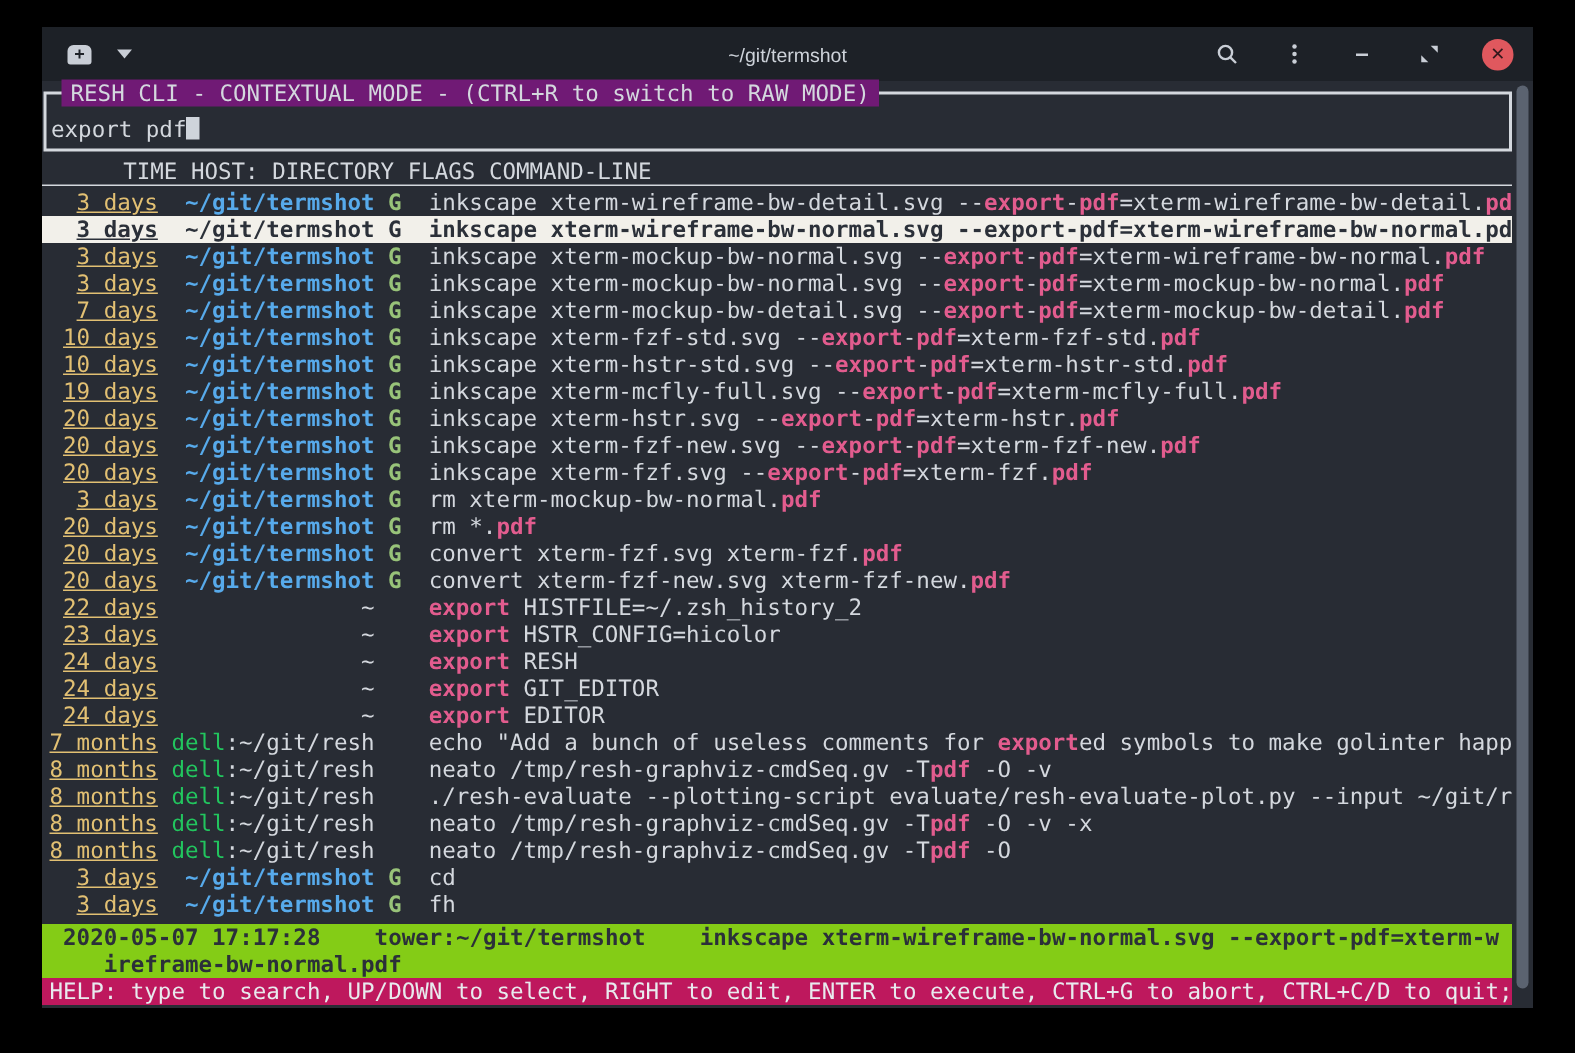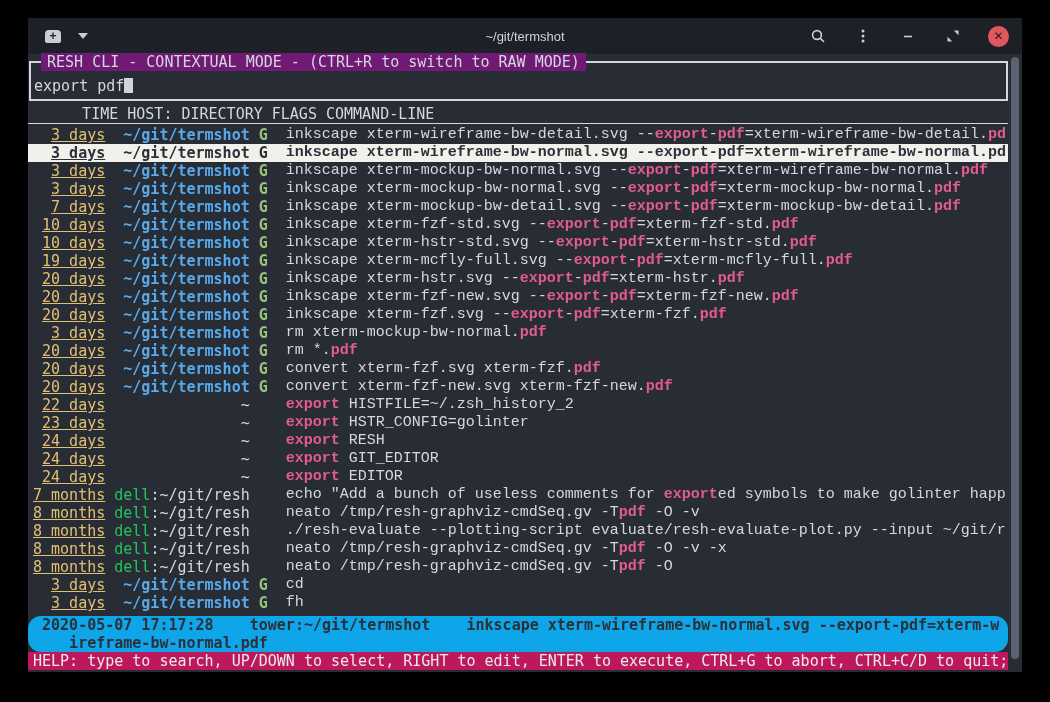--- a/index.html
+++ b/index.html
@@ -37,25 +37,25 @@
   .sb-input{padding:14px 0 0 3px;white-space:pre;}
   .cursor{display:inline-block;width:9px;height:15px;background:#cfd4db;vertical-align:-2px;}
 
   .thead{white-space:pre;border-bottom:1px solid #d4d8de;height:18px;padding-left:18px;margin-top:4px;box-sizing:content-box;}
 
   .rows{margin-top:2px;}
   .row{display:flex;white-space:pre;height:18px;padding-left:5px;}
   .col-time{display:inline-block;width:8ch;text-align:right;flex:none;}
   .col-host{display:inline-block;width:15ch;text-align:right;margin-left:1ch;flex:none;}
   .col-flag{display:inline-block;width:1ch;margin-left:1ch;flex:none;}
-  .col-cmd{margin-left:2ch;flex:1;overflow:hidden;font-family:Liberation Mono, monospace;}
+  .col-cmd{margin-left:2ch;flex:1;overflow:hidden;}
   .row.sel{background:#f2f0ea;font-weight:bold;}
   .row.sel span{color:#2b3039 !important;}
 
-  .statusbar{background:#0ea5e9;color:#2b3039;font-weight:bold;margin-top:4px;border-radius:13px;}
+  .statusbar{background:#84cc16;color:#2b3039;font-weight:bold;margin-top:4px;}
   .status-line{white-space:pre;height:18px;padding-left:5px;}
   .helpline{background:#be185d;color:#e8eaee;white-space:pre;height:18px;padding-left:5px;}
 
   .scrollbar{position:absolute;right:3px;top:39px;bottom:13px;width:8px;background:#5b6370;border-radius:4px;}
 </style>
 </head>
 <body>
 
 <div class="window">
 
@@ -117,21 +117,21 @@
         <div class="row"><span class="col-time c-time">10 days</span><span class="col-host"><span class="c-dir">~/git/termshot</span></span><span class="col-flag c-flag">G</span><span class="col-cmd"><span class="c-fg">inkscape xterm-hstr-std.svg --</span><span class="c-hl">export</span><span class="c-fg">-</span><span class="c-hl">pdf</span><span class="c-fg">=xterm-hstr-std.</span><span class="c-hl">pdf</span></span></div>
         <div class="row"><span class="col-time c-time">19 days</span><span class="col-host"><span class="c-dir">~/git/termshot</span></span><span class="col-flag c-flag">G</span><span class="col-cmd"><span class="c-fg">inkscape xterm-mcfly-full.svg --</span><span class="c-hl">export</span><span class="c-fg">-</span><span class="c-hl">pdf</span><span class="c-fg">=xterm-mcfly-full.</span><span class="c-hl">pdf</span></span></div>
         <div class="row"><span class="col-time c-time">20 days</span><span class="col-host"><span class="c-dir">~/git/termshot</span></span><span class="col-flag c-flag">G</span><span class="col-cmd"><span class="c-fg">inkscape xterm-hstr.svg --</span><span class="c-hl">export</span><span class="c-fg">-</span><span class="c-hl">pdf</span><span class="c-fg">=xterm-hstr.</span><span class="c-hl">pdf</span></span></div>
         <div class="row"><span class="col-time c-time">20 days</span><span class="col-host"><span class="c-dir">~/git/termshot</span></span><span class="col-flag c-flag">G</span><span class="col-cmd"><span class="c-fg">inkscape xterm-fzf-new.svg --</span><span class="c-hl">export</span><span class="c-fg">-</span><span class="c-hl">pdf</span><span class="c-fg">=xterm-fzf-new.</span><span class="c-hl">pdf</span></span></div>
         <div class="row"><span class="col-time c-time">20 days</span><span class="col-host"><span class="c-dir">~/git/termshot</span></span><span class="col-flag c-flag">G</span><span class="col-cmd"><span class="c-fg">inkscape xterm-fzf.svg --</span><span class="c-hl">export</span><span class="c-fg">-</span><span class="c-hl">pdf</span><span class="c-fg">=xterm-fzf.</span><span class="c-hl">pdf</span></span></div>
         <div class="row"><span class="col-time c-time">3 days</span><span class="col-host"><span class="c-dir">~/git/termshot</span></span><span class="col-flag c-flag">G</span><span class="col-cmd"><span class="c-fg">rm xterm-mockup-bw-normal.</span><span class="c-hl">pdf</span></span></div>
         <div class="row"><span class="col-time c-time">20 days</span><span class="col-host"><span class="c-dir">~/git/termshot</span></span><span class="col-flag c-flag">G</span><span class="col-cmd"><span class="c-fg">rm *.</span><span class="c-hl">pdf</span></span></div>
         <div class="row"><span class="col-time c-time">20 days</span><span class="col-host"><span class="c-dir">~/git/termshot</span></span><span class="col-flag c-flag">G</span><span class="col-cmd"><span class="c-fg">convert xterm-fzf.svg xterm-fzf.</span><span class="c-hl">pdf</span></span></div>
         <div class="row"><span class="col-time c-time">20 days</span><span class="col-host"><span class="c-dir">~/git/termshot</span></span><span class="col-flag c-flag">G</span><span class="col-cmd"><span class="c-fg">convert xterm-fzf-new.svg xterm-fzf-new.</span><span class="c-hl">pdf</span></span></div>
         <div class="row"><span class="col-time c-time">22 days</span><span class="col-host"><span class="c-fg">~</span></span><span class="col-flag c-flag"> </span><span class="col-cmd"><span class="c-hl">export</span><span class="c-fg"> HISTFILE=~/.zsh_history_2</span></span></div>
-        <div class="row"><span class="col-time c-time">23 days</span><span class="col-host"><span class="c-fg">~</span></span><span class="col-flag c-flag"> </span><span class="col-cmd"><span class="c-hl">export</span><span class="c-fg"> HSTR_CONFIG=golinter</span></span></div>
+        <div class="row"><span class="col-time c-time">23 days</span><span class="col-host"><span class="c-fg">~</span></span><span class="col-flag c-flag"> </span><span class="col-cmd"><span class="c-hl">export</span><span class="c-fg"> HSTR_CONFIG=hicolor</span></span></div>
         <div class="row"><span class="col-time c-time">24 days</span><span class="col-host"><span class="c-fg">~</span></span><span class="col-flag c-flag"> </span><span class="col-cmd"><span class="c-hl">export</span><span class="c-fg"> RESH</span></span></div>
         <div class="row"><span class="col-time c-time">24 days</span><span class="col-host"><span class="c-fg">~</span></span><span class="col-flag c-flag"> </span><span class="col-cmd"><span class="c-hl">export</span><span class="c-fg"> GIT_EDITOR</span></span></div>
         <div class="row"><span class="col-time c-time">24 days</span><span class="col-host"><span class="c-fg">~</span></span><span class="col-flag c-flag"> </span><span class="col-cmd"><span class="c-hl">export</span><span class="c-fg"> EDITOR</span></span></div>
         <div class="row"><span class="col-time c-time">7 months</span><span class="col-host"><span class="c-red">dell</span><span class="c-fg">:~/git/resh</span></span><span class="col-flag c-flag"> </span><span class="col-cmd"><span class="c-fg">echo "Add a bunch of useless comments for </span><span class="c-hl">export</span><span class="c-fg">ed symbols to make golinter happ</span></span></div>
         <div class="row"><span class="col-time c-time">8 months</span><span class="col-host"><span class="c-red">dell</span><span class="c-fg">:~/git/resh</span></span><span class="col-flag c-flag"> </span><span class="col-cmd"><span class="c-fg">neato /tmp/resh-graphviz-cmdSeq.gv -T</span><span class="c-hl">pdf</span><span class="c-fg"> -O -v</span></span></div>
         <div class="row"><span class="col-time c-time">8 months</span><span class="col-host"><span class="c-red">dell</span><span class="c-fg">:~/git/resh</span></span><span class="col-flag c-flag"> </span><span class="col-cmd"><span class="c-fg">./resh-evaluate --plotting-script evaluate/resh-evaluate-plot.py --input ~/git/r</span></span></div>
         <div class="row"><span class="col-time c-time">8 months</span><span class="col-host"><span class="c-red">dell</span><span class="c-fg">:~/git/resh</span></span><span class="col-flag c-flag"> </span><span class="col-cmd"><span class="c-fg">neato /tmp/resh-graphviz-cmdSeq.gv -T</span><span class="c-hl">pdf</span><span class="c-fg"> -O -v -x</span></span></div>
         <div class="row"><span class="col-time c-time">8 months</span><span class="col-host"><span class="c-red">dell</span><span class="c-fg">:~/git/resh</span></span><span class="col-flag c-flag"> </span><span class="col-cmd"><span class="c-fg">neato /tmp/resh-graphviz-cmdSeq.gv -T</span><span class="c-hl">pdf</span><span class="c-fg"> -O</span></span></div>
         <div class="row"><span class="col-time c-time">3 days</span><span class="col-host"><span class="c-dir">~/git/termshot</span></span><span class="col-flag c-flag">G</span><span class="col-cmd"><span class="c-fg">cd</span></span></div>
         <div class="row"><span class="col-time c-time">3 days</span><span class="col-host"><span class="c-dir">~/git/termshot</span></span><span class="col-flag c-flag">G</span><span class="col-cmd"><span class="c-fg">fh</span></span></div>

